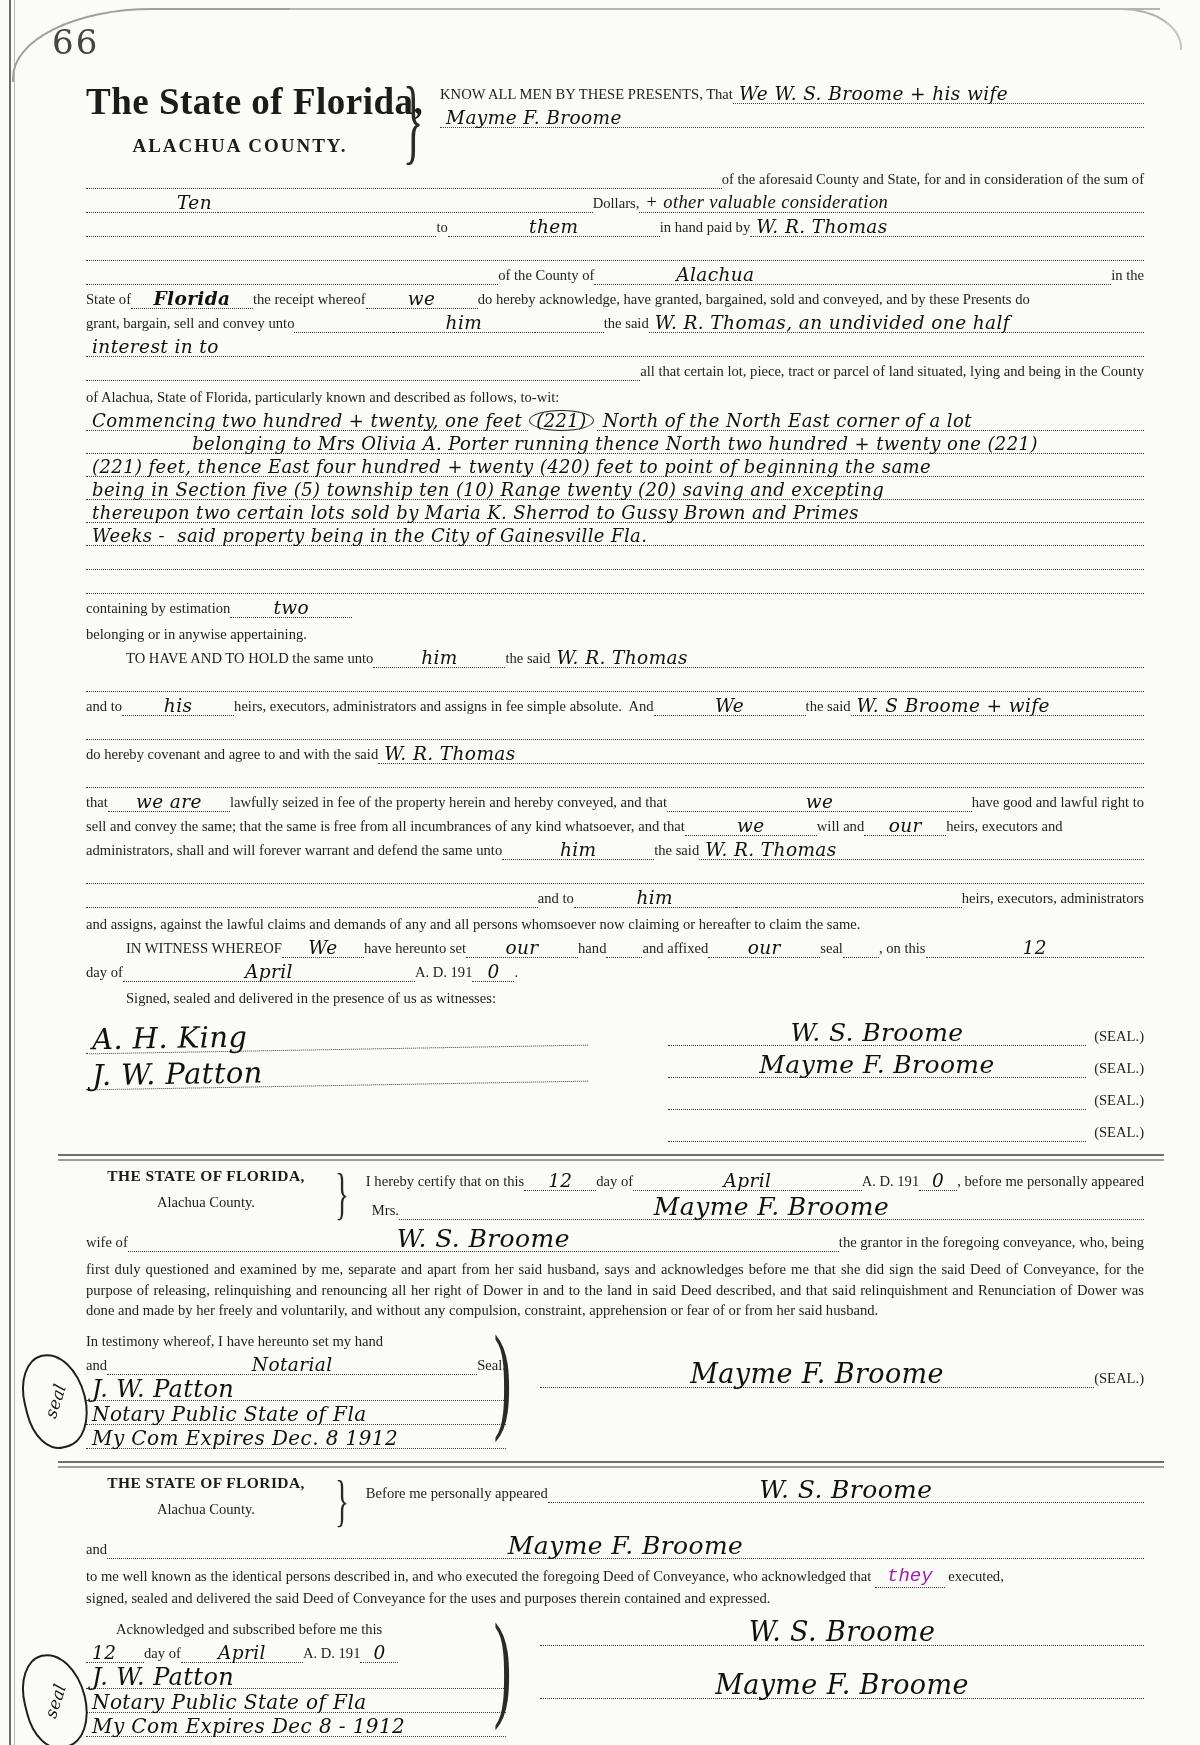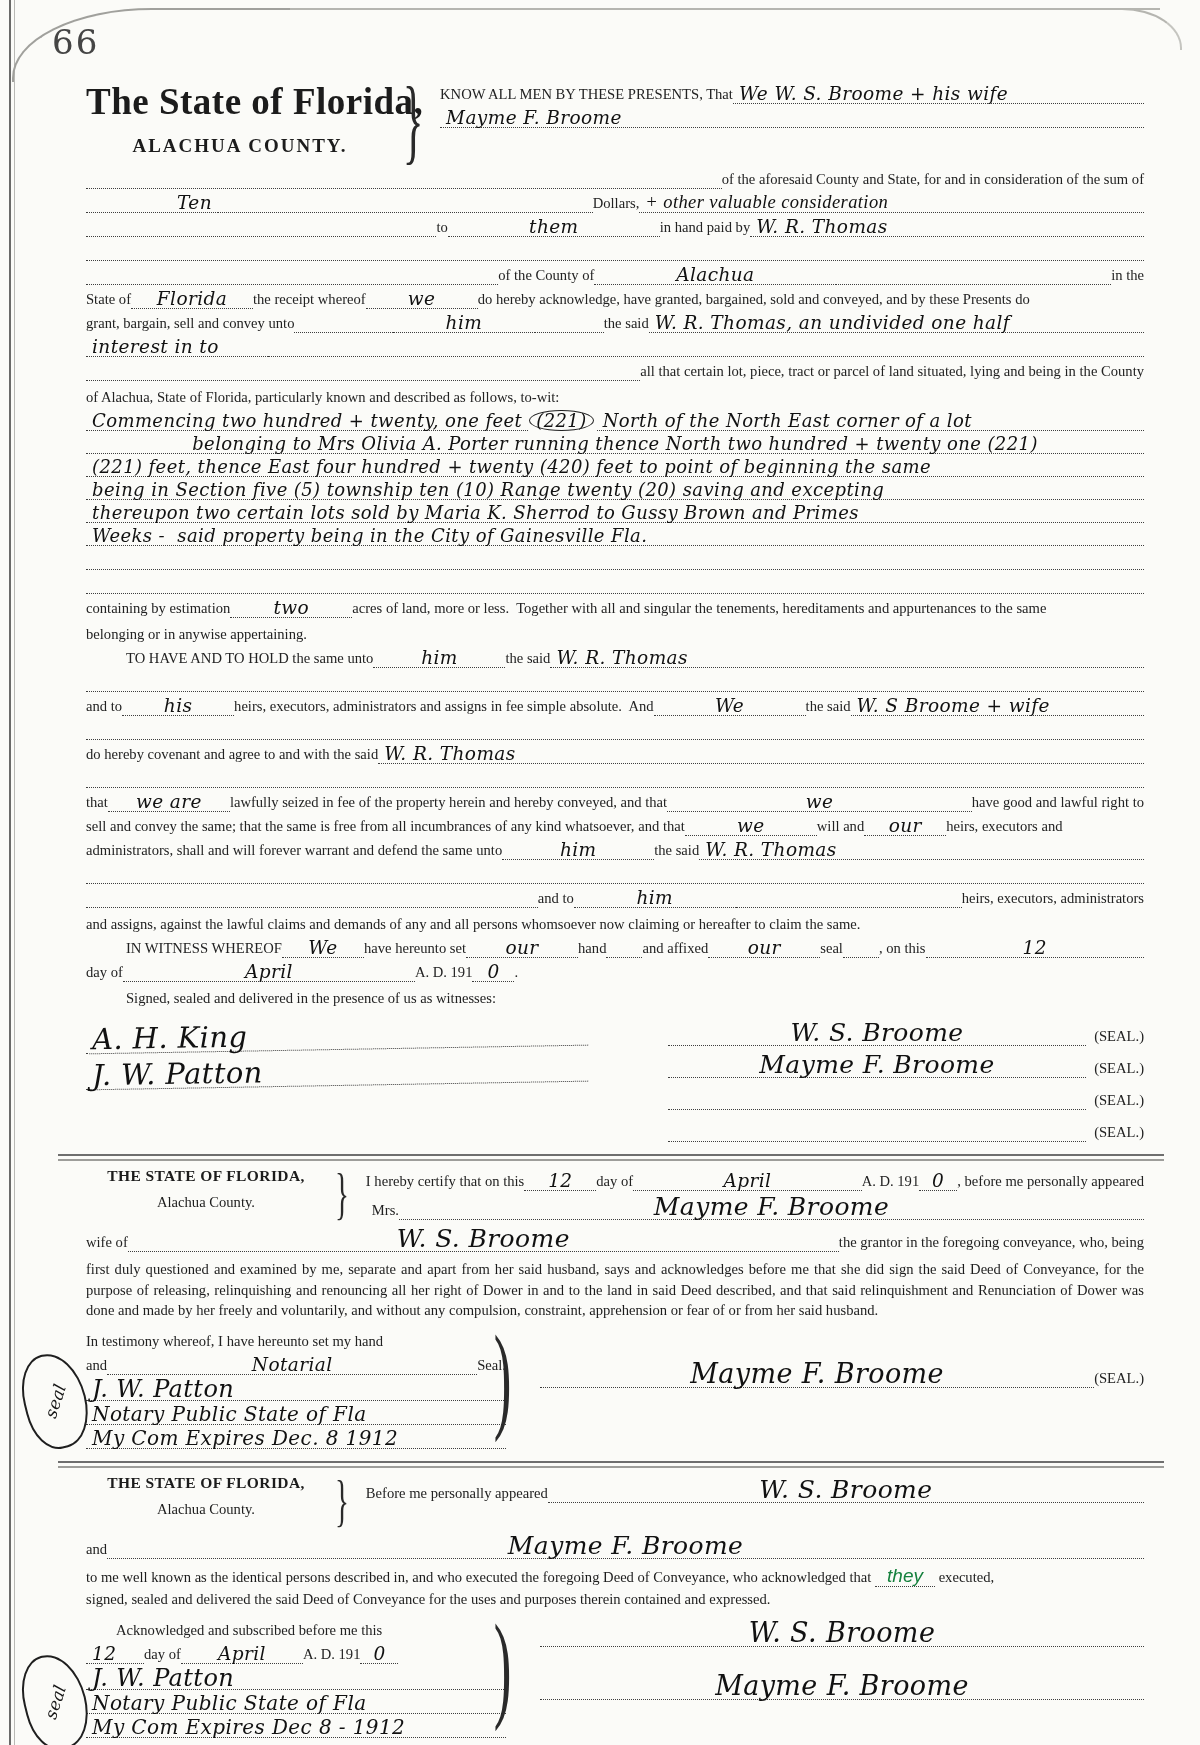--- a/index.html
+++ b/index.html
@@ -48,22 +48,22 @@
   .sealrow{margin-top:6px;min-height:26px;}
   .sealrow .p{padding-left:8px;}
   
   .ackhdr{display:flex;align-items:flex-start;margin-top:6px;}
   .ack-left{width:240px;text-align:center;flex-shrink:0;}
   .ack-state{font-weight:bold;font-size:15.5px;letter-spacing:.4px;white-space:nowrap;}
   .ack-county{font-size:14.6px;margin-top:9px;}
   .brace2{font-size:58px;line-height:1;color:#2a2a2a;transform:scaleX(.5);margin:-2px 0 0 2px;flex-shrink:0;}
   .ack-right{flex:1;margin-left:10px;min-width:0;}
   .para{font-size:14.6px;line-height:20.5px;text-align:justify;margin:7px 0 0 0;}
-  .hw-inline{font-family:Liberation Sans, sans-serif;font-style:italic;font-size:19px;
-             border-bottom:1.6px dotted #3e3e3e;padding:0 12px;color:#15803d;}
+  .hw-inline{font-family:Liberation Mono, monospace;font-style:italic;font-size:19px;
+             border-bottom:1.6px dotted #3e3e3e;padding:0 12px;color:#a21caf;}
   
   .notary{display:flex;position:relative;margin-top:6px;}
   .not-left{width:420px;position:relative;flex-shrink:0;}
   .not-left .row{margin-top:3px;min-height:21px;}
   .nsig .hw{text-align:left;font-size:20px;line-height:20px;}
   .nsig .big{font-size:24px;line-height:22px;}
   .paren{position:absolute;right:-16px;top:-2px;font-size:118px;line-height:.9;
          color:#2a2a2a;transform:scaleX(.45);font-weight:normal;}
   .seal{position:absolute;left:-62px;top:26px;width:58px;height:92px;border:2.5px solid #1f1f1f;
         border-radius:48% 55% 50% 46%;transform:rotate(-14deg);display:flex;
@@ -127,21 +127,21 @@
       </div>
       <div class="row">
         <span class="fill" style="flex-grow: 1.5;"></span>
         <span class="p">of the County of</span>
         <span class="hw" style="min-width: 230px;">Alachua</span>
         <span class="fill" style="flex-grow: 1;"></span>
         <span class="p">in the</span>
       </div>
       <div class="row">
         <span class="p">State of</span>
-        <span class="hw" style="min-width: 110px;">Florida</span>
+        <span class="hw" style="min-width: 110px; font-weight: bold;">Florida</span>
         <span class="p">the receipt whereof</span>
         <span class="hw" style="min-width: 100px;">we</span>
         <span class="p">do hereby acknowledge, have granted, bargained, sold and conveyed, and by these Presents do</span>
       </div>
       <div class="row">
         <span class="p">grant, bargain, sell and convey unto</span>
         <span class="fill" style="flex-grow: 1;"></span>
         <span class="hw" style="min-width: 130px;">him</span>
         <span class="fill" style="flex-grow: 0.7;"></span>
         <span class="p">the said</span>
@@ -180,21 +180,20 @@
       </div>
       <div class="row">
         <span class="fill"></span>
       </div>
       <div class="row">
         <span class="fill"></span>
       </div>
       <div class="row">
         <span class="p">containing by estimation</span>
         <span class="hw" style="min-width: 110px;">two</span>
-        <span class="p">acres of land, more or less.  Together with all and singular the tenements, hereditaments and appurtenances to the same</span>
       </div>
       <div class="row plain">
         <span class="p">belonging or in anywise appertaining.</span>
       </div>
       <div class="row">
         <span class="p" style="margin-left: 40px;">TO HAVE AND TO HOLD the same unto</span>
         <span class="hw" style="min-width: 120px;">him</span>
         <span class="p">the said</span>
         <span class="hw" style="flex-grow: 1; text-align: left;">W. R. Thomas</span>
       </div>

